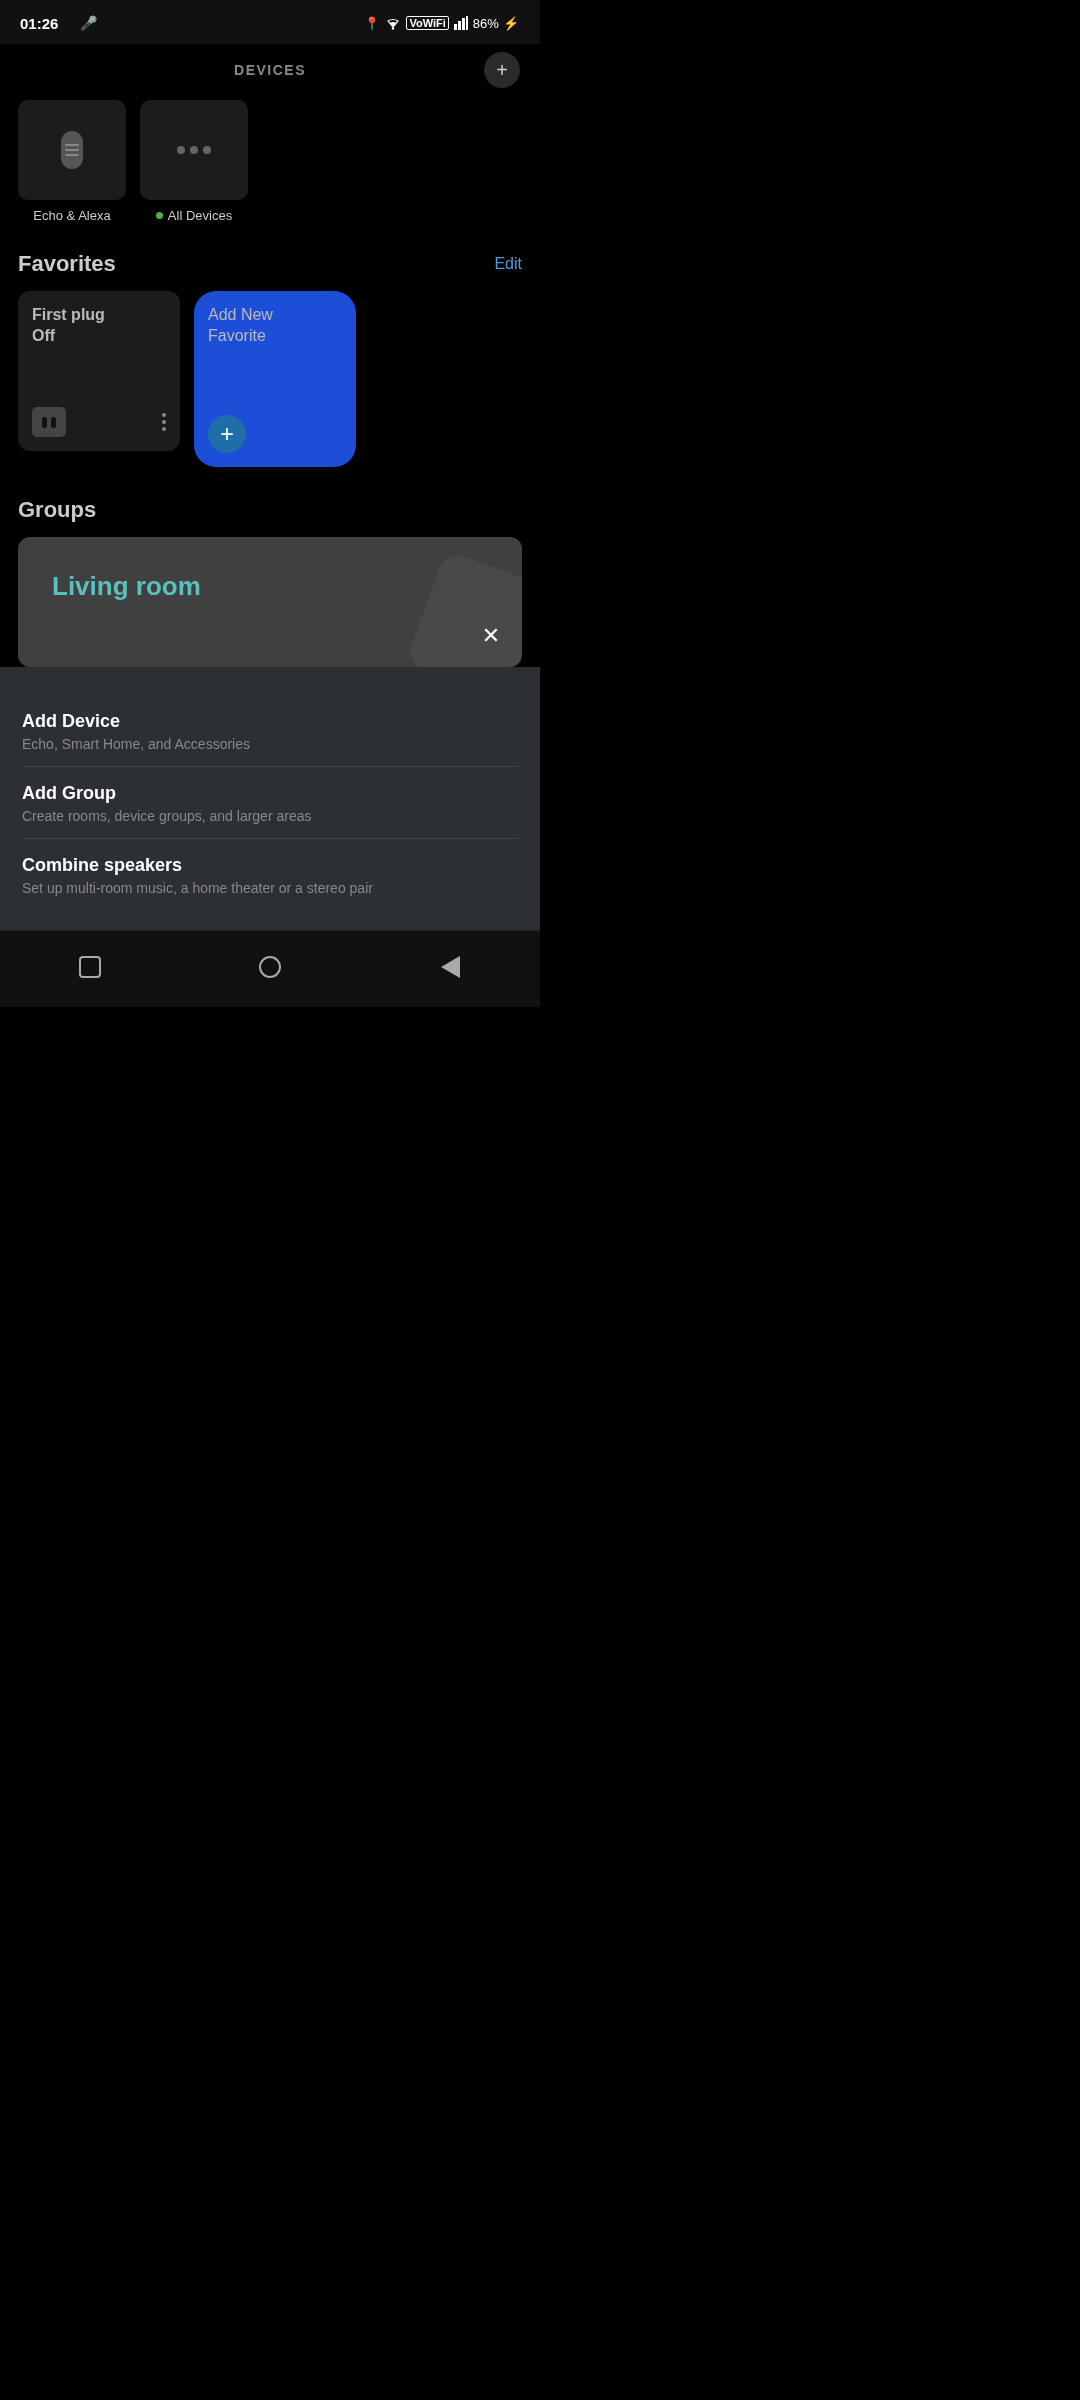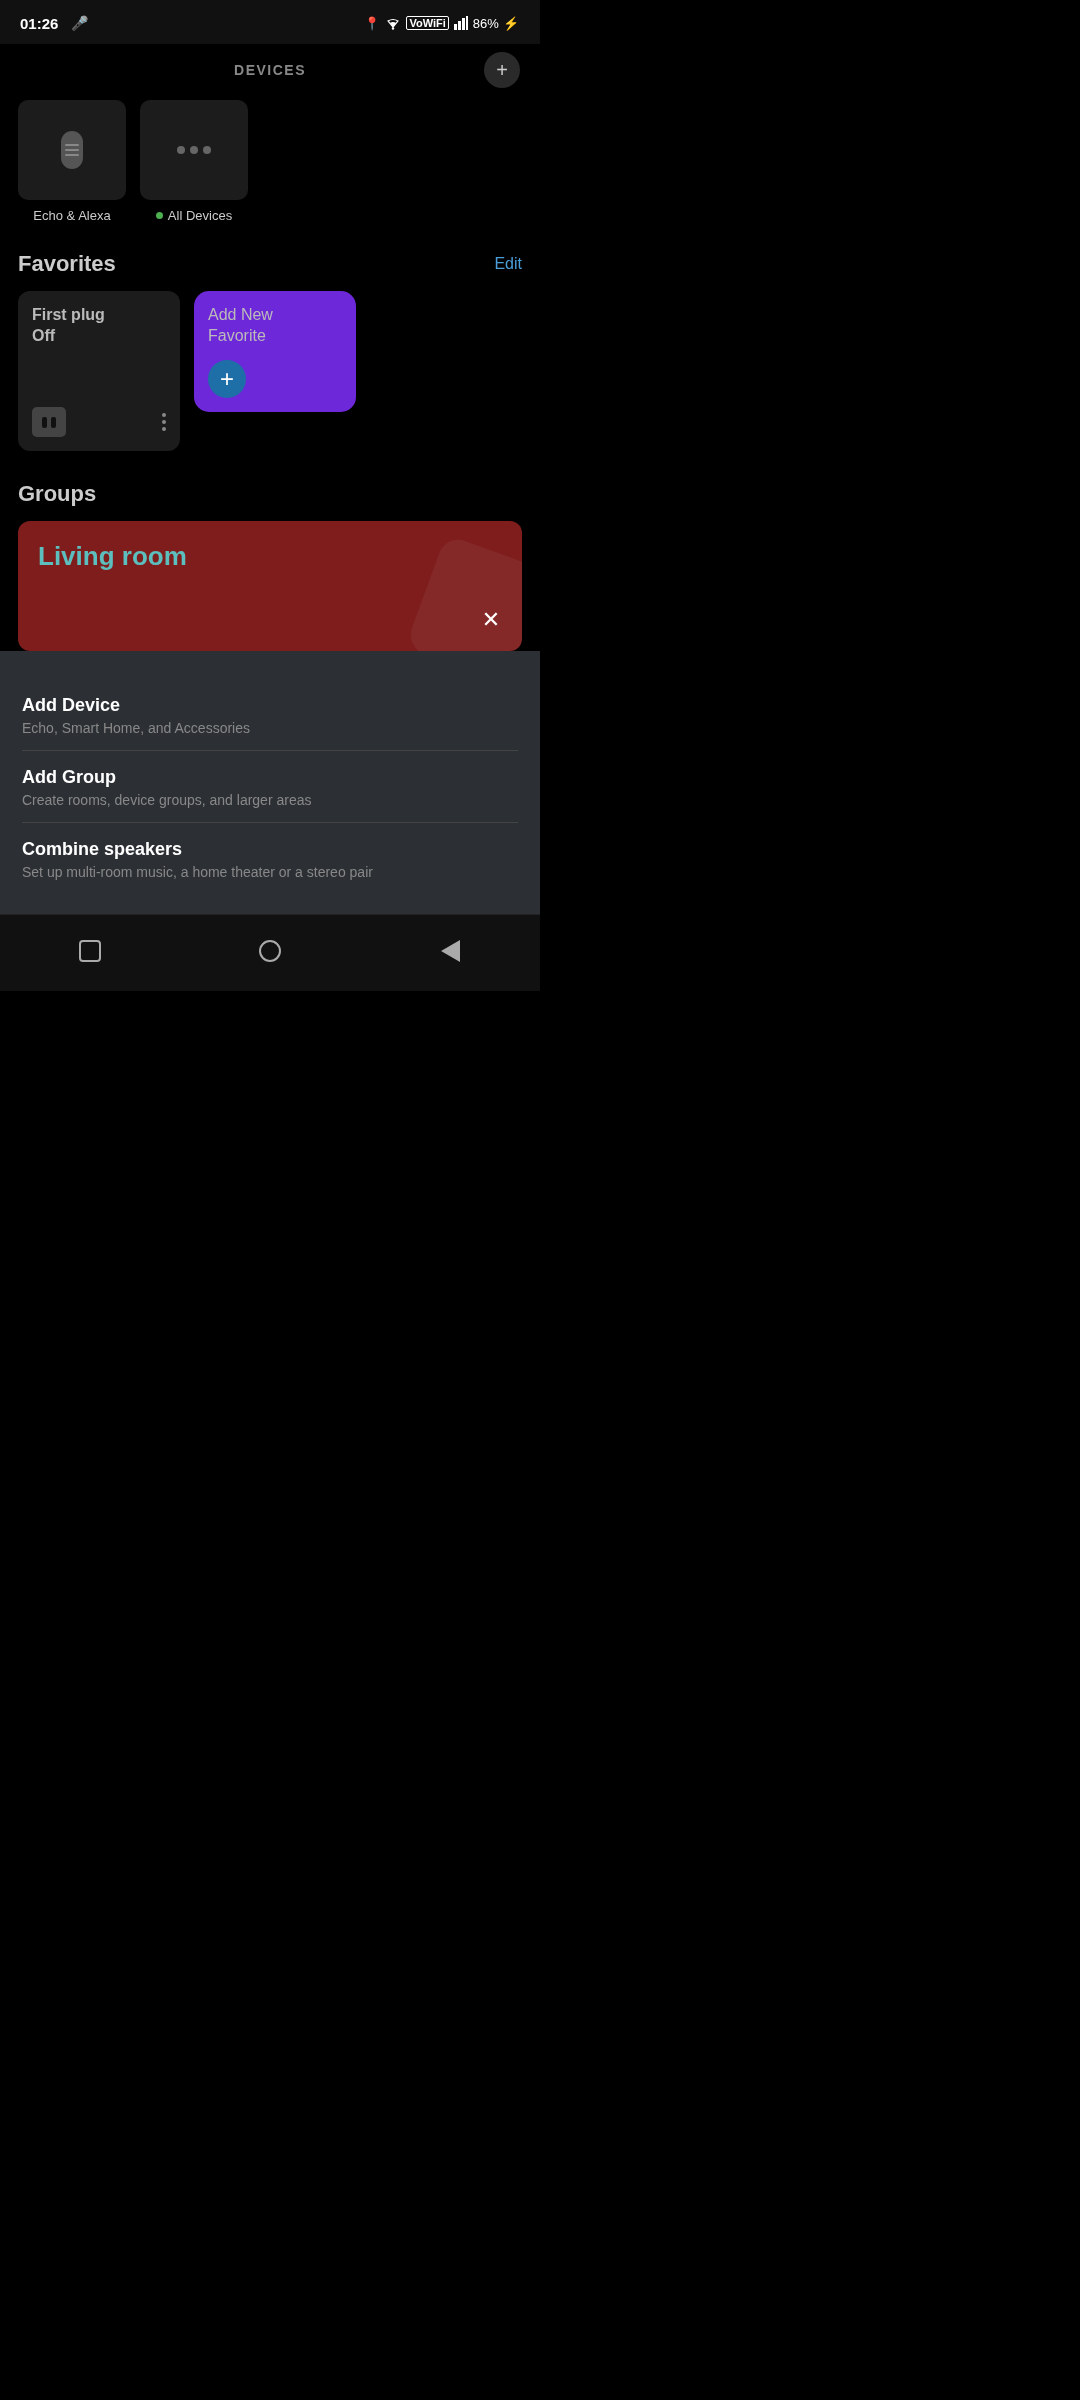--- a/index.html
+++ b/index.html
@@ -247,23 +247,23 @@
     .dot-small {
       width: 4px;
       height: 4px;
       background: #888;
       border-radius: 50%;
     }
 
     
     .add-favorite-card {
       width: 162px;
-      height: 121px;
-      background: #6d28d9;
-      border-radius: 15px;
+      height: 176px;
+      background: #1d4ed8;
+      border-radius: 22px;
       padding: 14px;
       display: flex;
       flex-direction: column;
       justify-content: space-between;
       cursor: pointer;
     }
     .add-favorite-title {
       font-size: 16px;
       color: #bbb;
       line-height: 1.3;
@@ -288,23 +288,23 @@
     }
     .groups-title {
       font-size: 22px;
       font-weight: bold;
       color: #ccc;
       margin-bottom: 14px;
     }
     .living-room-card {
       width: 100%;
       height: 130px;
-      background: #7f1d1d;
+      background: #404040;
       border-radius: 12px;
-      padding: 20px;
+      padding: 34px;
       display: flex;
       align-items: flex-start;
       justify-content: space-between;
       position: relative;
       overflow: hidden;
     }
     .living-room-title {
       font-size: 26px;
       font-weight: bold;
       color: #5dbebe;
@@ -395,21 +395,21 @@
       height: 0;
       border-top: 11px solid transparent;
       border-bottom: 11px solid transparent;
       border-right: 19px solid #aaa;
     }
   </style>
 </head>
 <body>
 
 <div class="status-bar">
-  <div style="display:flex;align-items:center;gap:7px;">
+  <div style="display:flex;align-items:center;gap:16px;">
     <span class="status-time">01:26</span>
     <span class="status-mic">🎤</span>
   </div>
   <div class="status-icons">
     <span>📍</span>
     <svg width="16" height="14" viewBox="0 0 16 14">
       <path d="M8 11 L11 7 Q8 5 5 7 Z" fill="white"></path>
       <path d="M8 11 L13 5 Q8 2 3 5 Z" fill="none" stroke="white" stroke-width="1.2"></path>
       <circle cx="8" cy="12.5" r="1.2" fill="white"></circle>
     </svg>

